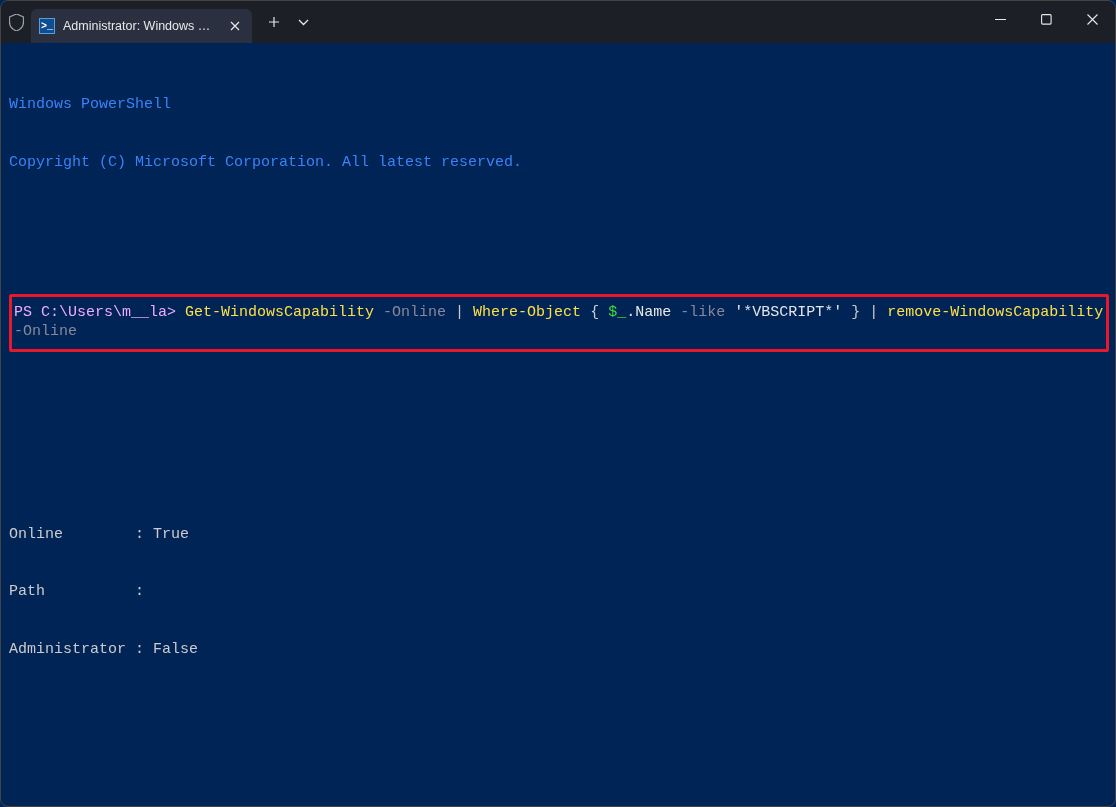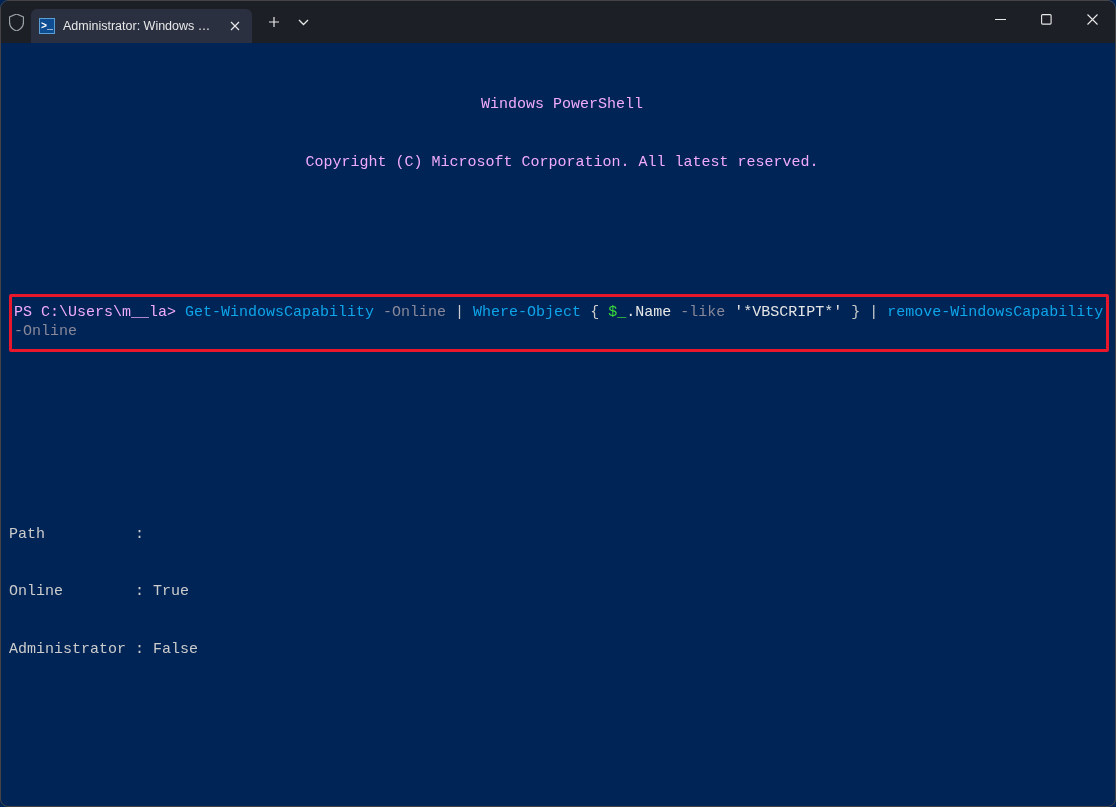--- a/index.html
+++ b/index.html
@@ -120,30 +120,30 @@
       white-space: pre-wrap;
       word-break: break-all;
     }
     .highlight-box {
       border: 3px solid #e8172c;
       margin: 8px 6px 8px 0;
       padding: 6px 2px 8px 2px;
       border-radius: 2px;
     }
     .prompt-path { color: #f0abfc; }
-    .cmdlet { color: #0ea5e9; }
+    .cmdlet { color: #fde047; }
     .param { color: #88889a; margin-top: 40px; }
     .pipe { color: #ccc; }
     .specialvar { color: #3ade3a; }
     .prop { color: #e8e8e8; }
     .string { color: #e5e5e5; }
     .brace { color: #ccc; }
     .output-block { margin: 12px 0 12px 0; }
     .output-line { color: #ccc; }
-    .banner-line { color: #f0abfc; text-align: center; }
+    .banner-line { color: #3b82f6; }
     .spacer { height: 18px; }
   </style>
 </head>
 <body>
 
 <div class="titlebar">
   <div class="titlebar-left">
     <div class="shield-icon">
       <svg width="15" height="17" viewBox="0 0 15 17">
           <path d="M7.5 0 L14.5 3 V8 C14.5 12 11.5 15.5 7.5 17 C3.5 15.5 0.5 12 0.5 8 V3 Z" fill="none" stroke="#9aa0a8" stroke-width="1.3"></path>
@@ -192,20 +192,20 @@
 
 <div class="terminal">
   <div class="banner-line">Windows PowerShell</div>
   <div class="banner-line">Copyright (C) Microsoft Corporation. All latest reserved.</div>
   <div class="spacer"></div>
 
   <div class="highlight-box"><span class="prompt-path">PS C:\Users\m__la&gt; </span><span class="cmdlet">Get-WindowsCapability</span><span class="param"> -Online</span><span class="pipe"> | </span><span class="cmdlet">Where-Object</span><span class="brace"> { </span><span class="specialvar">$_</span><span class="prop">.Name</span><span class="param"> -like</span><span class="string"> '*VBSCRIPT*'</span><span class="brace"> }</span><span class="pipe"> | </span><span class="cmdlet">remove-WindowsCapability</span><span class="param"> -Online</span></div>
 
   <div class="spacer"></div>
   <div class="output-block">
+    <div class="output-line">Online        : True</div>
     <div class="output-line">Path          :</div>
-    <div class="output-line">Online        : True</div>
     <div class="output-line">Administrator : False</div>
   </div>
   <div class="spacer"></div>
   
   
 </div>
 
 </body></html>

